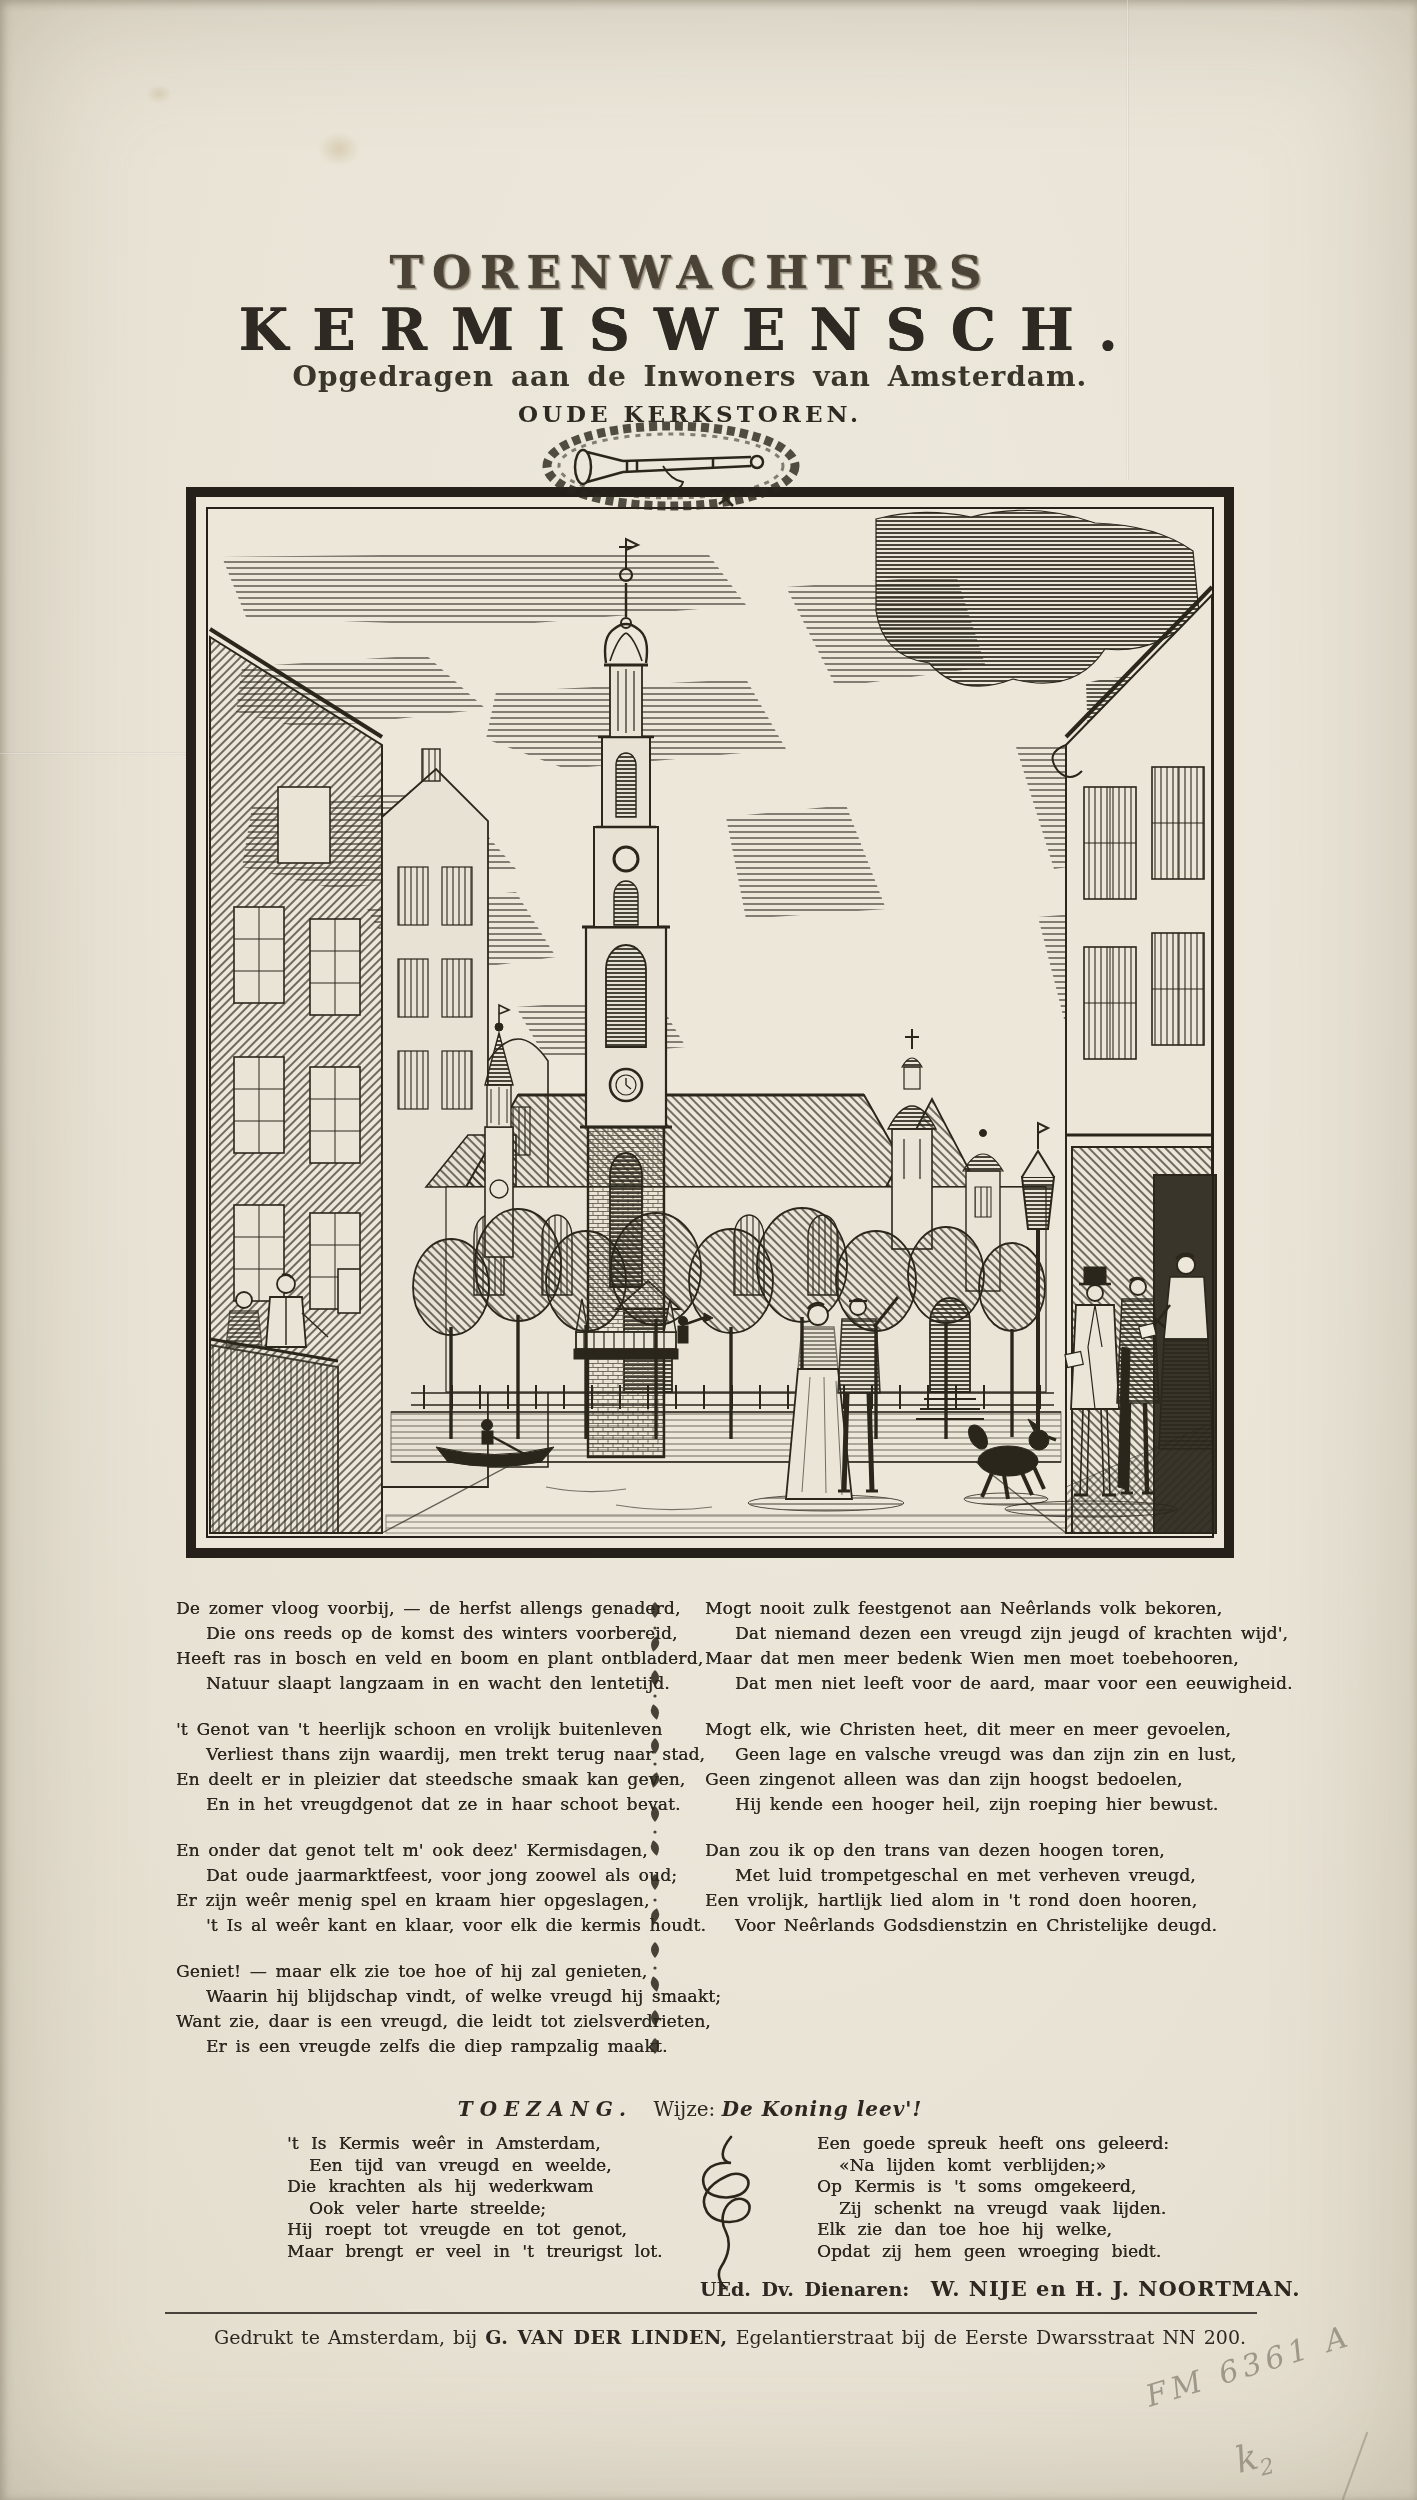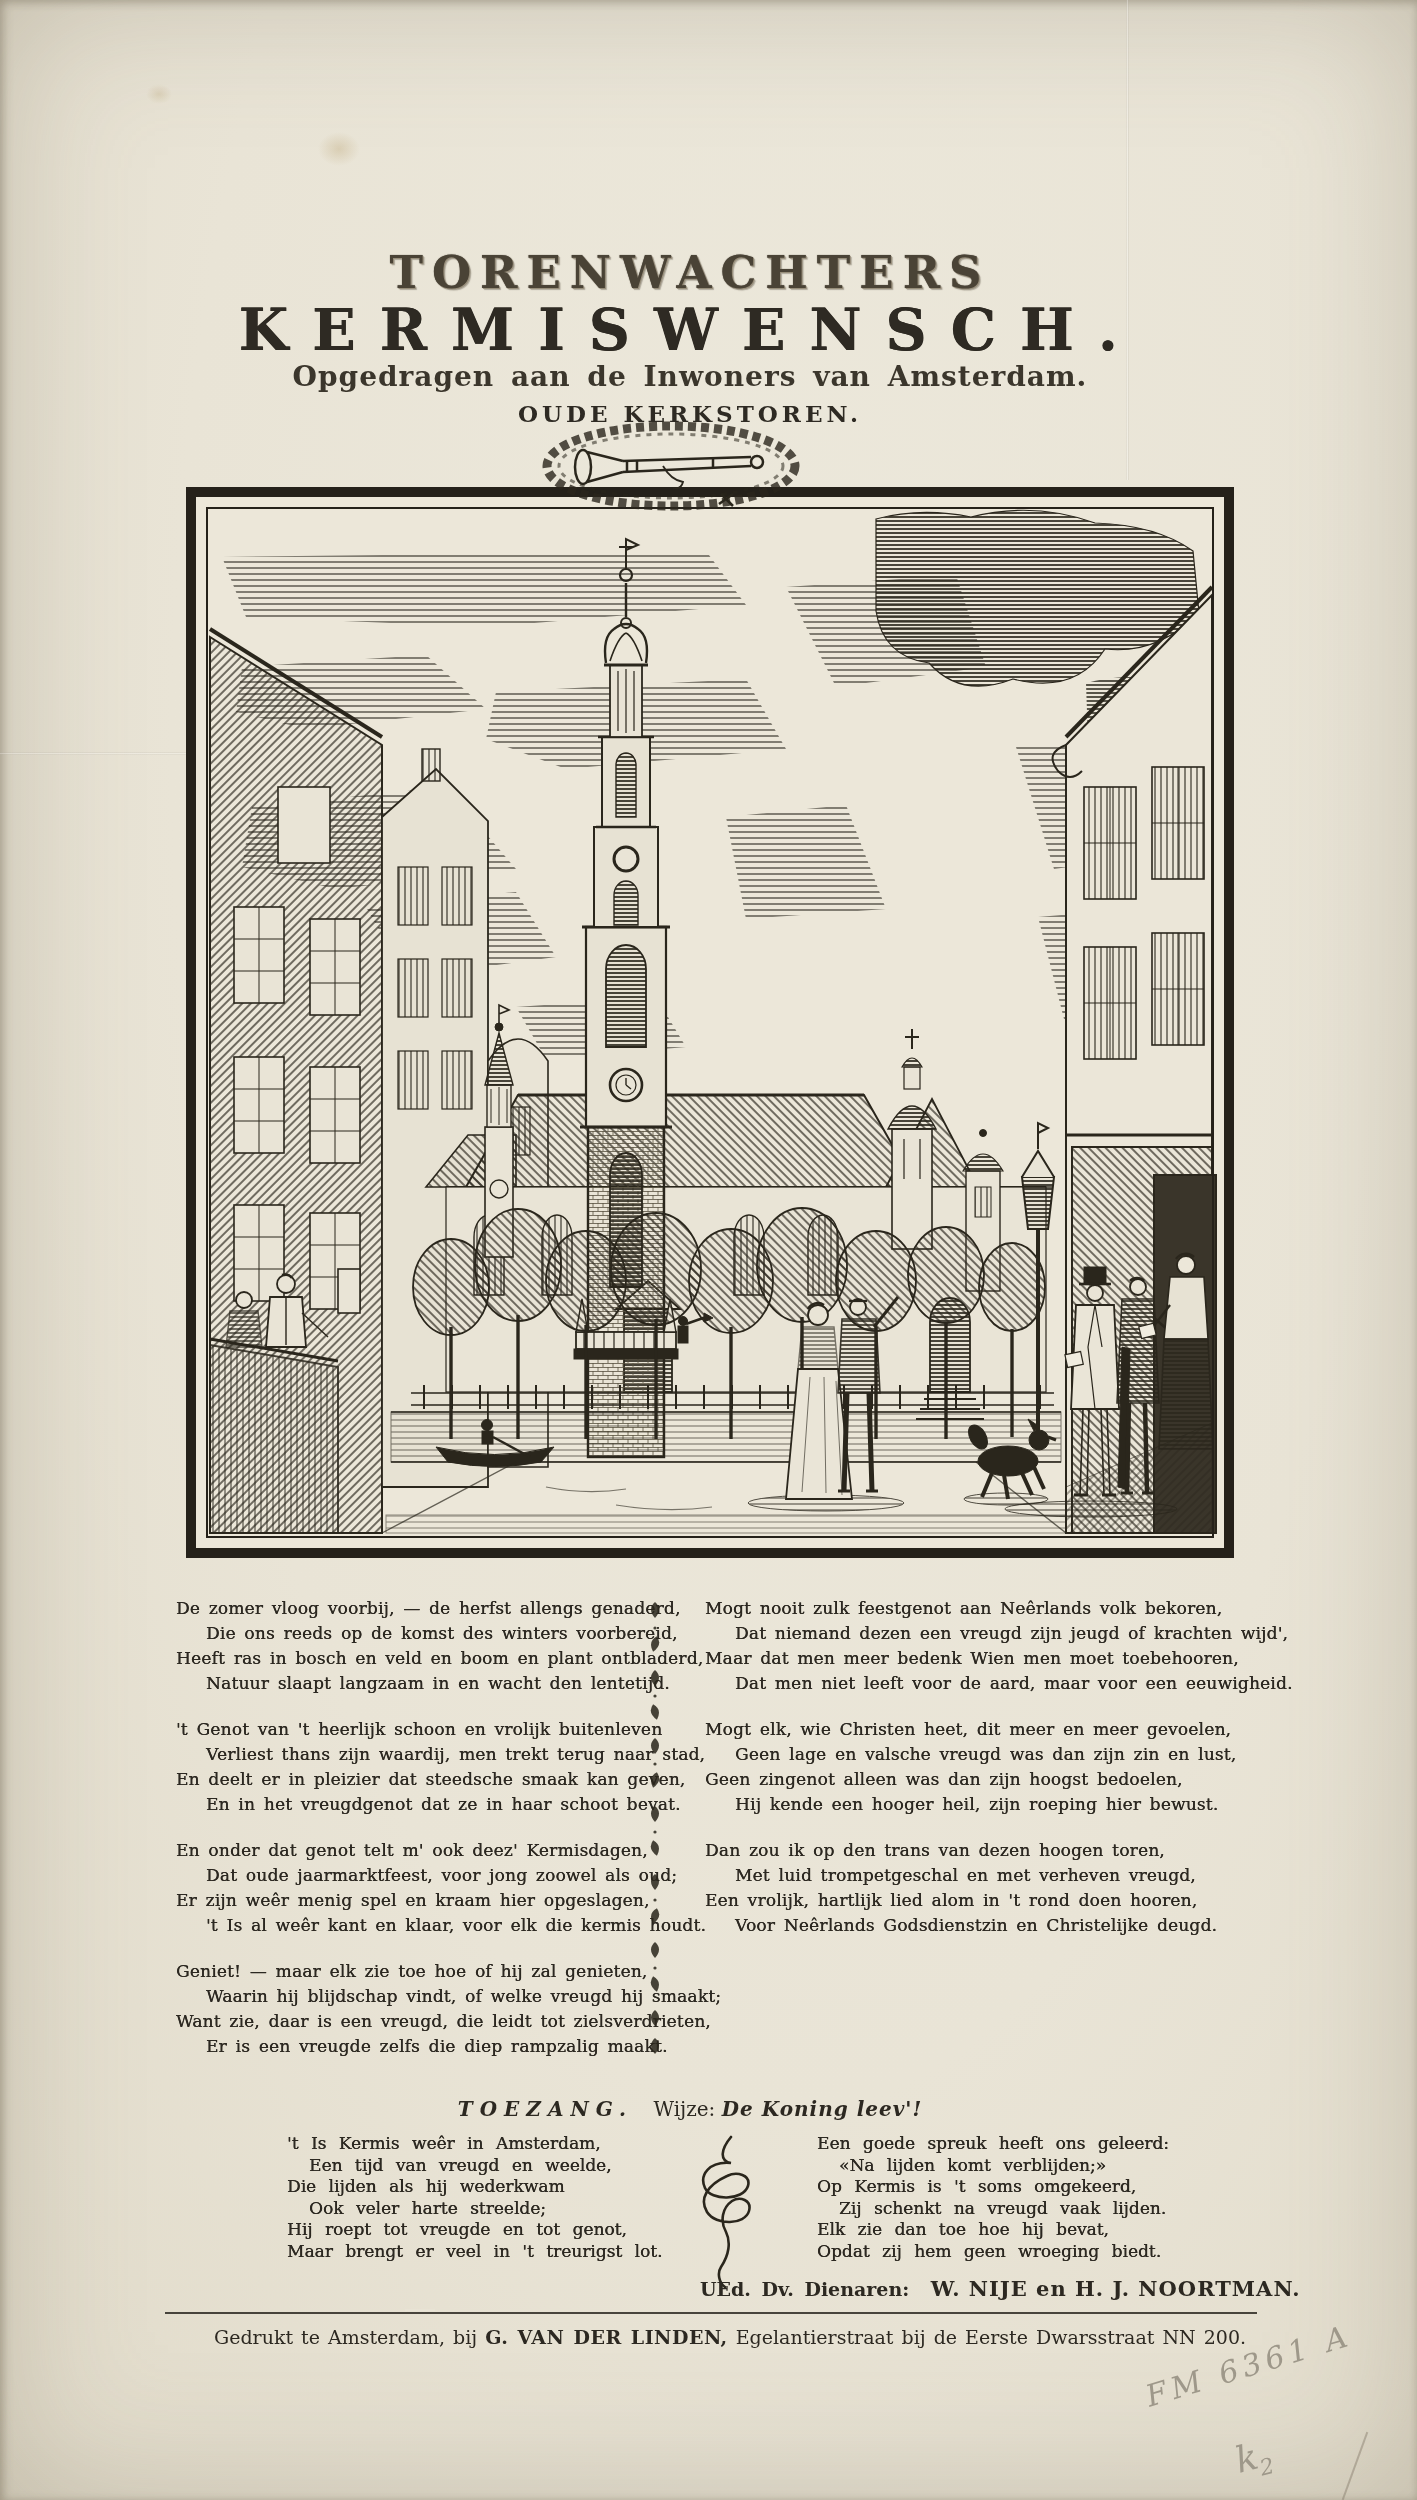--- a/index.html
+++ b/index.html
@@ -477,36 +477,36 @@
   </div>
 
   <div class="abs tz-head">
     <span class="tzw">TOEZANG.</span>
     <span class="wlab">Wijze:</span>
     <span class="wval">De Koning leev'!</span>
   </div>
   <div class="abs tz-left">
       <p class="tline">'t Is Kermis weêr in Amsterdam,</p>
       <p class="tline indent">Een tijd van vreugd en weelde,</p>
-      <p class="tline">Die lijden als hij wederkwam</p>
+      <p class="tline">Die krachten als hij wederkwam</p>
       <p class="tline indent">Ook veler harte streelde;</p>
       <p class="tline">Hij roept tot vreugde en tot genot,</p>
       <p class="tline">Maar brengt er veel in 't treurigst lot.</p>
     </div>
   <div class="abs tz-spiral">
     <svg width="64" height="172" viewBox="0 0 64 172">
       <path d="M38 4 C28 16 26 28 38 30 C16 28 6 42 12 55 C18 68 50 68 55 53 C58 42 44 38 34 43 C14 52 6 66 14 79 C23 93 52 92 56 78 C59 67 47 63 39 68 C29 75 27 88 33 99 C38 109 36 122 28 134 C24 140 26 150 32 154" fill="none" stroke="#2a261c" stroke-width="2.6" stroke-linecap="round"></path>
     </svg>
   </div>
   <div class="abs tz-right">
       <p class="tline">Een goede spreuk heeft ons geleerd:</p>
       <p class="tline indent">«Na lijden komt verblijden;»</p>
       <p class="tline">Op Kermis is 't soms omgekeerd,</p>
       <p class="tline indent">Zij schenkt na vreugd vaak lijden.</p>
-      <p class="tline">Elk zie dan toe hoe hij bevat,</p>
+      <p class="tline">Elk zie dan toe hoe hij welke,</p>
       <p class="tline">Opdat zij hem geen wroeging biedt.</p>
     </div>
 
   <div class="abs signature">
     <span class="sig-prefix">UEd. Dv. Dienaren:</span>
     <span class="sig-names">W. NIJE en H. J. NOORTMAN.</span>
   </div>
 
   <div class="abs rule"></div>
   <div class="abs imprint">

